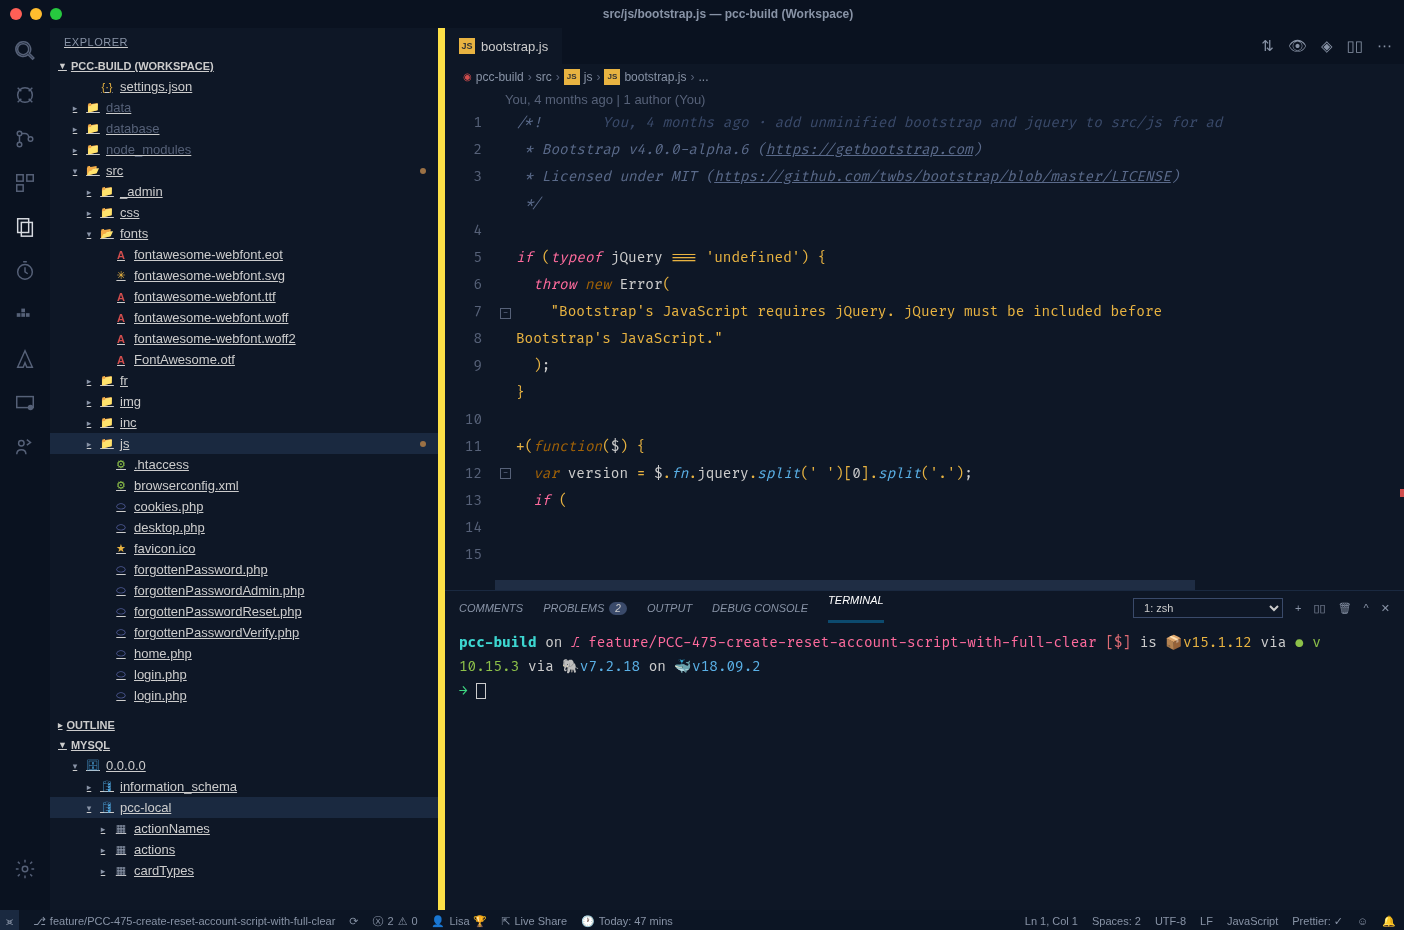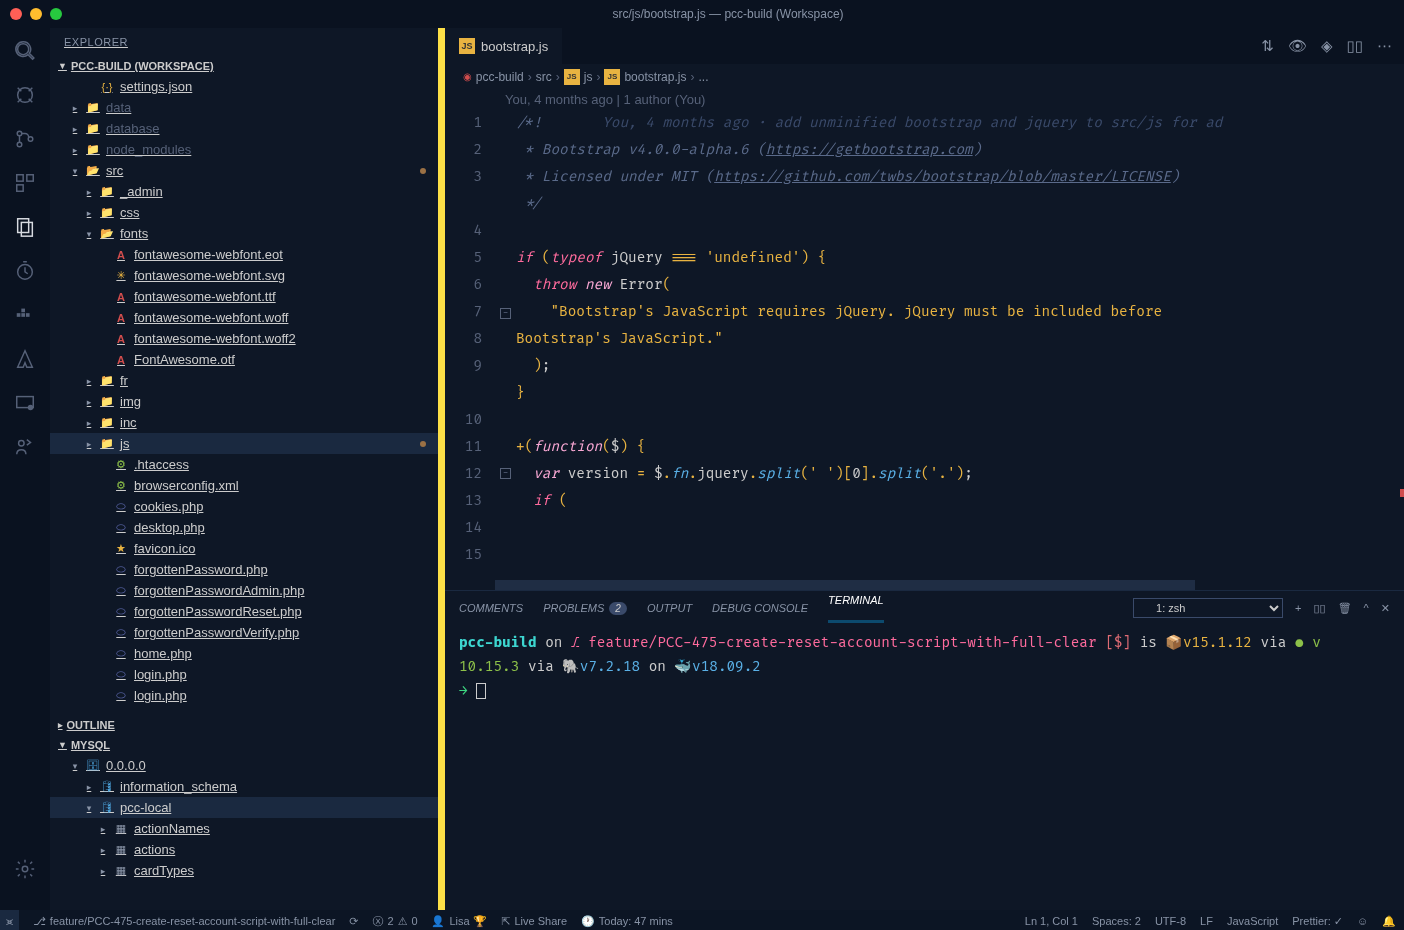--- a/index.html
+++ b/index.html
@@ -11,20 +11,21 @@
   height: 930px;
   overflow: hidden;
   font-size: 13px;
 }
 .titlebar {
   height: 28px;
   background: #0a1220;
   display: flex;
   align-items: center;
   padding: 12px 10px;
+  font-weight: bold;
 }
 .traffic-lights { display: flex; gap: 8px; }
 .tl { width: 12px; height: 12px; border-radius: 50%; }
 .tl.r { background: #ff5f56; }
 .tl.y { background: #ffbd2e; }
 .tl.g { background: #27c93f; }
 .title-text { flex: 1; text-align: center; color: #8893a6; font-size: 12px; }
 .main-layout { display: flex; height: 882px; }
 .activity-bar {
   width: 50px;
@@ -111,38 +112,38 @@
 .code-area { flex: 1; display: flex; font-family: "Fira Code", Menlo, monospace; font-size: 14px; line-height: 27px; overflow: hidden; }
 .gutter { width: 55px; text-align: right; color: #566178; padding-right: 18px; position: relative; }
 .gutter .ln { height: 27px; }
 .fold-col { width: 16px; }
 .fold-col .fold { color: #566178; font-size: 10px; border: 1px solid #566178; width: 11px; height: 11px; display: inline-flex; align-items: center; justify-content: center; margin-top: 8px; }
 .code-lines { flex: 1; overflow: hidden; }
 .code-lines .line { height: 27px; white-space: pre; }
 .c-comment { color: #5a6a8a; font-style: italic; }
 .c-link { color: #5a6a8a; font-style: italic; text-decoration: underline; }
 .c-keyword { color: #ff6b9d; font-style: italic; }
-.c-keyword2 { color: #f9a8d4; font-style: italic; }
+.c-keyword2 { color: #a16207; font-style: italic; }
 .c-op { color: #e8b341; }
 .c-var { color: #cccccc; }
 .c-string { color: #e8b341; }
 .c-func { color: #5ab0e6; font-style: italic; }
 .c-paren { color: #e8b341; }
 .c-blame { color: #3a4a6a; font-style: italic; }
 .minimap { width: 12px; background: #0e1726; position: relative; }
 .minimap-red { position: absolute; right: 0; top: 380px; width: 4px; height: 8px; background: #d14d4d; }
 .hscroll { height: 10px; background: #0e1726; }
 .hscroll-thumb { width: 700px; height: 10px; background: #1f2d44; margin-left: 50px; }
 .panel { height: 320px; display: flex; flex-direction: column; border-top: 1px solid #1a2940; }
 .panel-tabs { display: flex; align-items: center; height: 34px; padding: 0 14px; gap: 20px; font-size: 11px; color: #8893a6; }
 .panel-tab { cursor: pointer; display: flex; align-items: center; gap: 5px; font-style: italic; }
 .panel-tab.active { color: #fff; border-bottom: 3px solid #0c4a6e; padding-bottom: 14px; }
 .badge { background: #3a4a6a; color: #ccc; border-radius: 8px; padding: 1px 6px; font-size: 10px; }
 .panel-actions { margin-left: auto; display: flex; align-items: center; gap: 12px; color: #8893a6; }
-.term-select { background: #0e1726; border: 1px solid #3a4a6a; color: #ccc; font-size: 11px; padding: 2px 18px; width: 150px; }
+.term-select { background: #0e1726; border: 1px solid #3a4a6a; color: #ccc; font-size: 11px; padding: 2px 6px; width: 150px; }
 .terminal-body { flex: 1; padding: 6px 14px; font-family: "Fira Code", Menlo, monospace; font-size: 14px; line-height: 24px; overflow: hidden; }
 .t-cyan { color: #3dd6d0; font-weight: bold; }
 .t-pink { color: #ff6b9d; }
 .t-red { color: #e06c75; }
 .t-white { color: #ccc; }
 .t-yellow { color: #e8b341; }
 .t-green { color: #8dc149; }
 .t-green2 { color: #3dd680; }
 .t-blue { color: #5ab0e6; }
 .cursor-box { display: inline-block; width: 10px; height: 16px; border: 1px solid #ccc; vertical-align: middle; }

